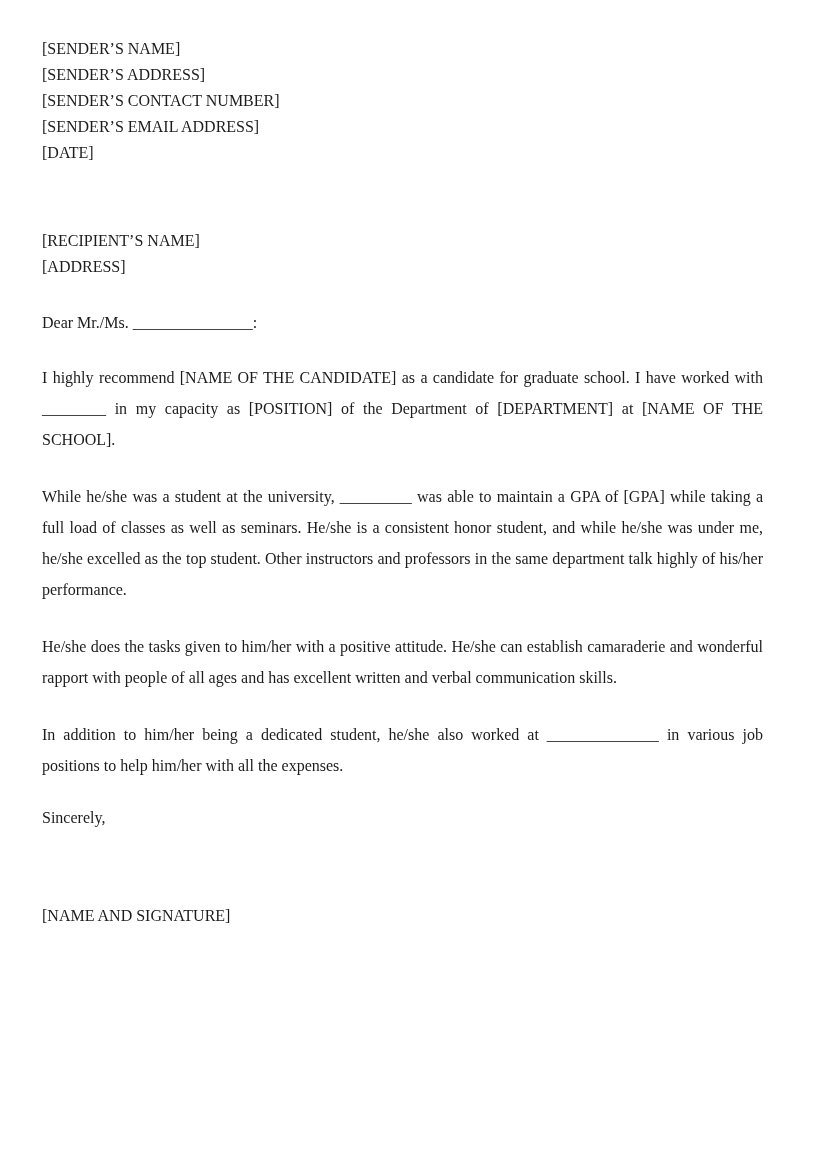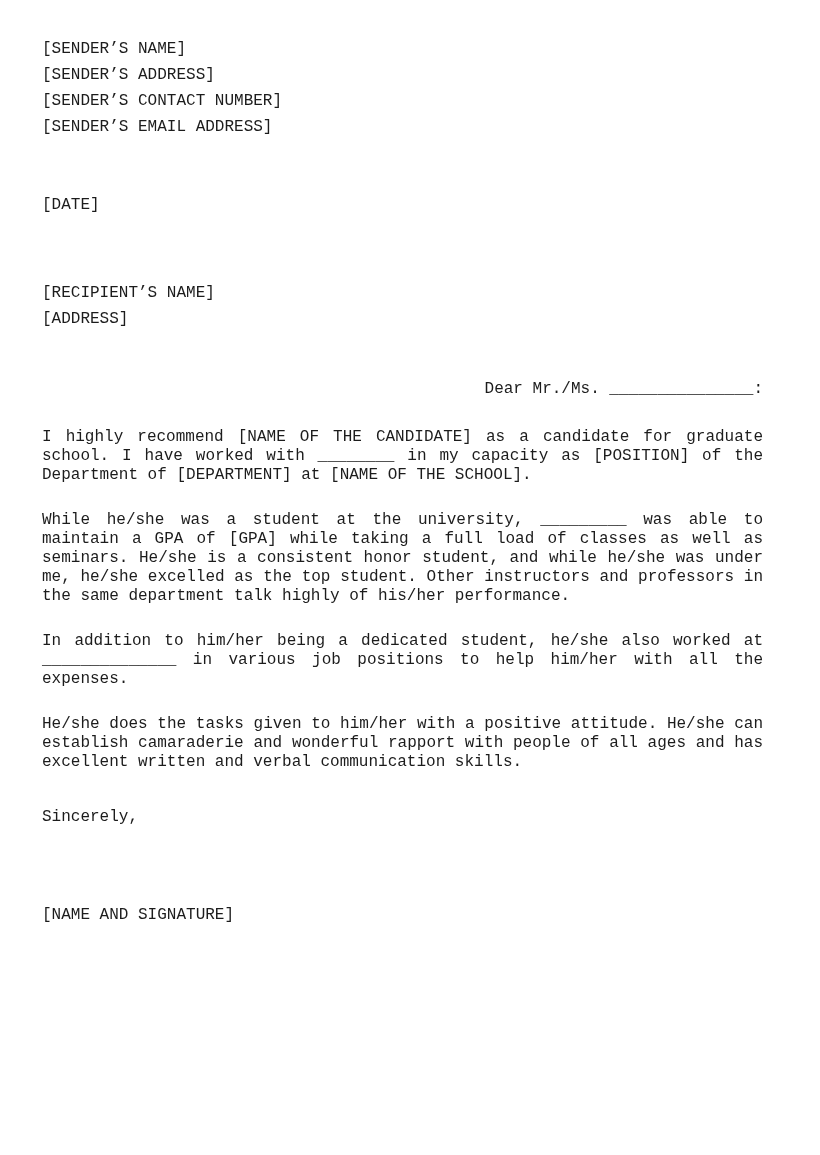--- a/index.html
+++ b/index.html
@@ -7,48 +7,46 @@
     padding: 0;
     background: #ffffff;
   }
   .page {
     position: relative;
     width: 820px;
     height: 1155px;
     box-sizing: border-box;
     background: #ffffff;
     padding: 36px 57px 20px 42px;
-    font-family: Liberation Mono, monospace;
+    font-family: Liberation Serif, serif;
     font-size: 16px;
     color: #1c1c1c;
     overflow: hidden;
   }
   .addr-block div {
     line-height: 26px;
     white-space: nowrap;
   }
   .date-line {
-    margin-top: 52px;
     line-height: 26px;
   }
   .recipient-block {
     margin-top: 62px;
   }
   .salutation-line {
-    margin-top: 44px;
+    margin-top: 30px;
     line-height: 26px;
-    text-align: right;
   }
   p.body-para {
     margin: 26px 0 0 0;
     text-align: justify;
-    line-height: 19px;
+    line-height: 31px;
   }
   .closing-line {
-    margin-top: 32px;
+    margin-top: 24px;
     line-height: 26px;
   }
   .signature-line {
     margin-top: 72px;
     line-height: 26px;
   }
 </style>
 </head>
 <body>
 
@@ -65,20 +63,20 @@
 
   <div class="addr-block recipient-block">
     <div>[RECIPIENT’S NAME]</div>
     <div>[ADDRESS]</div>
   </div>
 
   <div class="salutation-line">Dear Mr./Ms. _______________:</div>
 
   <p class="body-para">I highly recommend [NAME OF THE CANDIDATE] as a candidate for graduate school. I have worked with ________ in my capacity as [POSITION] of the Department of [DEPARTMENT] at [NAME OF THE SCHOOL].</p>
   <p class="body-para">While he/she was a student at the university, _________ was able to maintain a GPA of [GPA] while taking a full load of classes as well as seminars. He/she is a consistent honor student, and while he/she was under me, he/she excelled as the top student. Other instructors and professors in the same department talk highly of his/her performance.</p>
+  <p class="body-para">He/she does the tasks given to him/her with a positive attitude. He/she can establish camaraderie and wonderful rapport with people of all ages and has excellent written and verbal communication skills.</p>
   <p class="body-para">In addition to him/her being a dedicated student, he/she also worked at ______________ in various job positions to help him/her with all the expenses.</p>
-  <p class="body-para">He/she does the tasks given to him/her with a positive attitude. He/she can establish camaraderie and wonderful rapport with people of all ages and has excellent written and verbal communication skills.</p>
 
   <div class="closing-line">Sincerely,</div>
 
   <div class="signature-line">[NAME AND SIGNATURE]</div>
 
 </div>
 
 </body></html>

